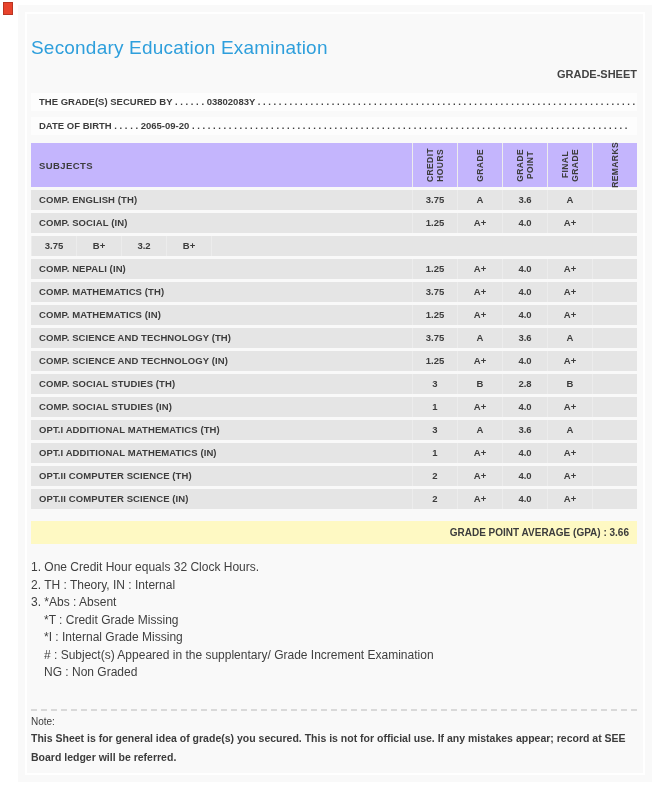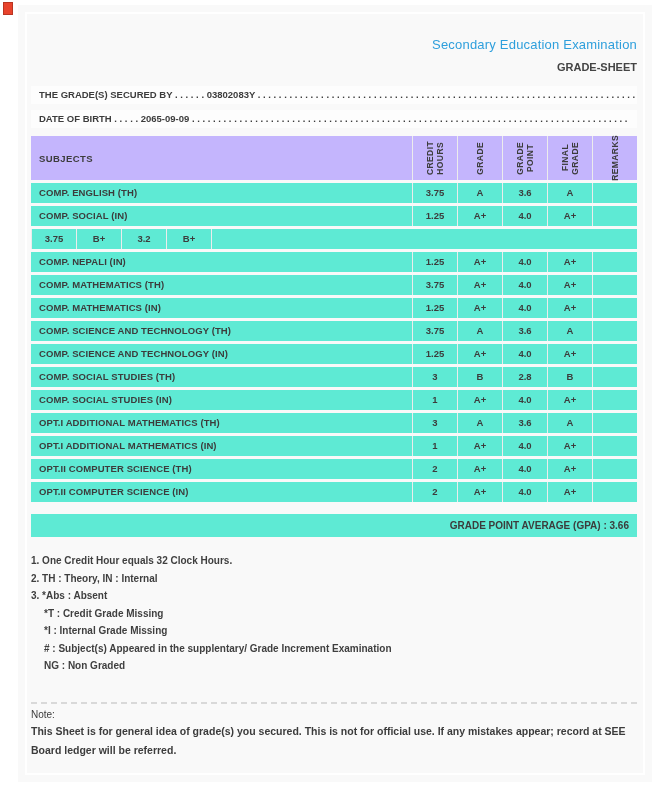--- a/index.html
+++ b/index.html
@@ -17,23 +17,23 @@
     background: #e8432c; border: 1px solid #b93522;
   }
   .panel {
     position: absolute; left: 18px; top: 5px;
     width: 634px; height: 777px;
     background: #f9f9f9;
     box-shadow: inset 0 0 0 7px #f9f9f9, inset 0 0 0 9px #ffffff;
     padding: 32px 15px 0 13px;
   }
   .title {
-    text-align: right;
+    text-align: left;
     color: #2e9fdc;
-    font-size: 13px;
+    font-size: 19px;
     font-weight: 500;
     letter-spacing: 0.2px;
     margin-bottom: 9px;
   }
   .subtitle {
     text-align: right;
     color: #444444;
     font-size: 11px;
     font-weight: bold;
     margin-bottom: 13px;
@@ -76,53 +76,53 @@
     writing-mode: vertical-rl;
     transform: rotate(180deg);
     font-size: 8.5px;
     font-weight: bold;
     letter-spacing: 0.4px;
     line-height: 10px;
     color: #3c3c3c;
   }
   .row {
     display: flex;
-    background: #5eead4;
+    background: #e5e5e5;
     height: 20px;
     margin-top: 3px;
     font-size: 9.5px;
     font-weight: bold;
   }
   .cell-subject {
     flex: 1;
     padding-left: 8px;
     line-height: 20px;
     letter-spacing: 0.1px;
     white-space: nowrap; overflow: hidden;
   }
   .cell {
     width: 45px;
     text-align: center;
     line-height: 20px;
     border-left: 1px solid #ececec;
   }
   .gpa-strip {
     margin-top: 12px;
-    background: #5eead4;
+    background: #fef9c3;
     height: 23px;
     line-height: 23px;
     text-align: right;
     padding-right: 8px;
     font-size: 10px;
     font-weight: bold;
   }
   .footnotes { margin-top: 15px; }
   .footnote {
-    font-size: 10px;
-    font-weight: bold;
+    font-size: 12px;
+    font-weight: normal;
     color: #3f3f3f;
     line-height: 17.5px;
     white-space: nowrap; overflow: hidden;
   }
   .footnote.indent { padding-left: 13px; }
   .divider {
     margin-top: 27px;
     border-top: 2px dashed #d9d9d9;
   }
   .note-label {
@@ -142,21 +142,21 @@
 <body>
 
 <div class="red-mark"></div>
 
 <div class="panel">
 
   <div class="title">Secondary Education Examination</div>
   <div class="subtitle">GRADE-SHEET</div>
 
   <div class="strip">THE GRADE(S) SECURED BY . . . . . . 03802083Y . . . . . . . . . . . . . . . . . . . . . . . . . . . . . . . . . . . . . . . . . . . . . . . . . . . . . . . . . . . . . . . . . . . . . . . . .</div>
-  <div class="strip">DATE OF BIRTH . . . . . 2065-09-09 . . . . . . . . . . . . . . . . . . . . . . . . . . . . . . . . . . . . . . . . . . . . . . . . . . . . . . . . . . . . . . . . . . . . . . . . . . . . . . . . . . .</div>
+  <div class="strip">DATE OF BIRTH . . . . . 2065-09-20 . . . . . . . . . . . . . . . . . . . . . . . . . . . . . . . . . . . . . . . . . . . . . . . . . . . . . . . . . . . . . . . . . . . . . . . . . . . . . . . . . . .</div>
 
   <div class="thead">
     <div class="col-subject">SUBJECTS</div>
     <div class="vcol">
       <span class="vtext">CREDIT</span>
       <span class="vtext">HOURS</span>
     </div>
     <div class="vcol">
       <span class="vtext">GRADE</span>
     </div>

